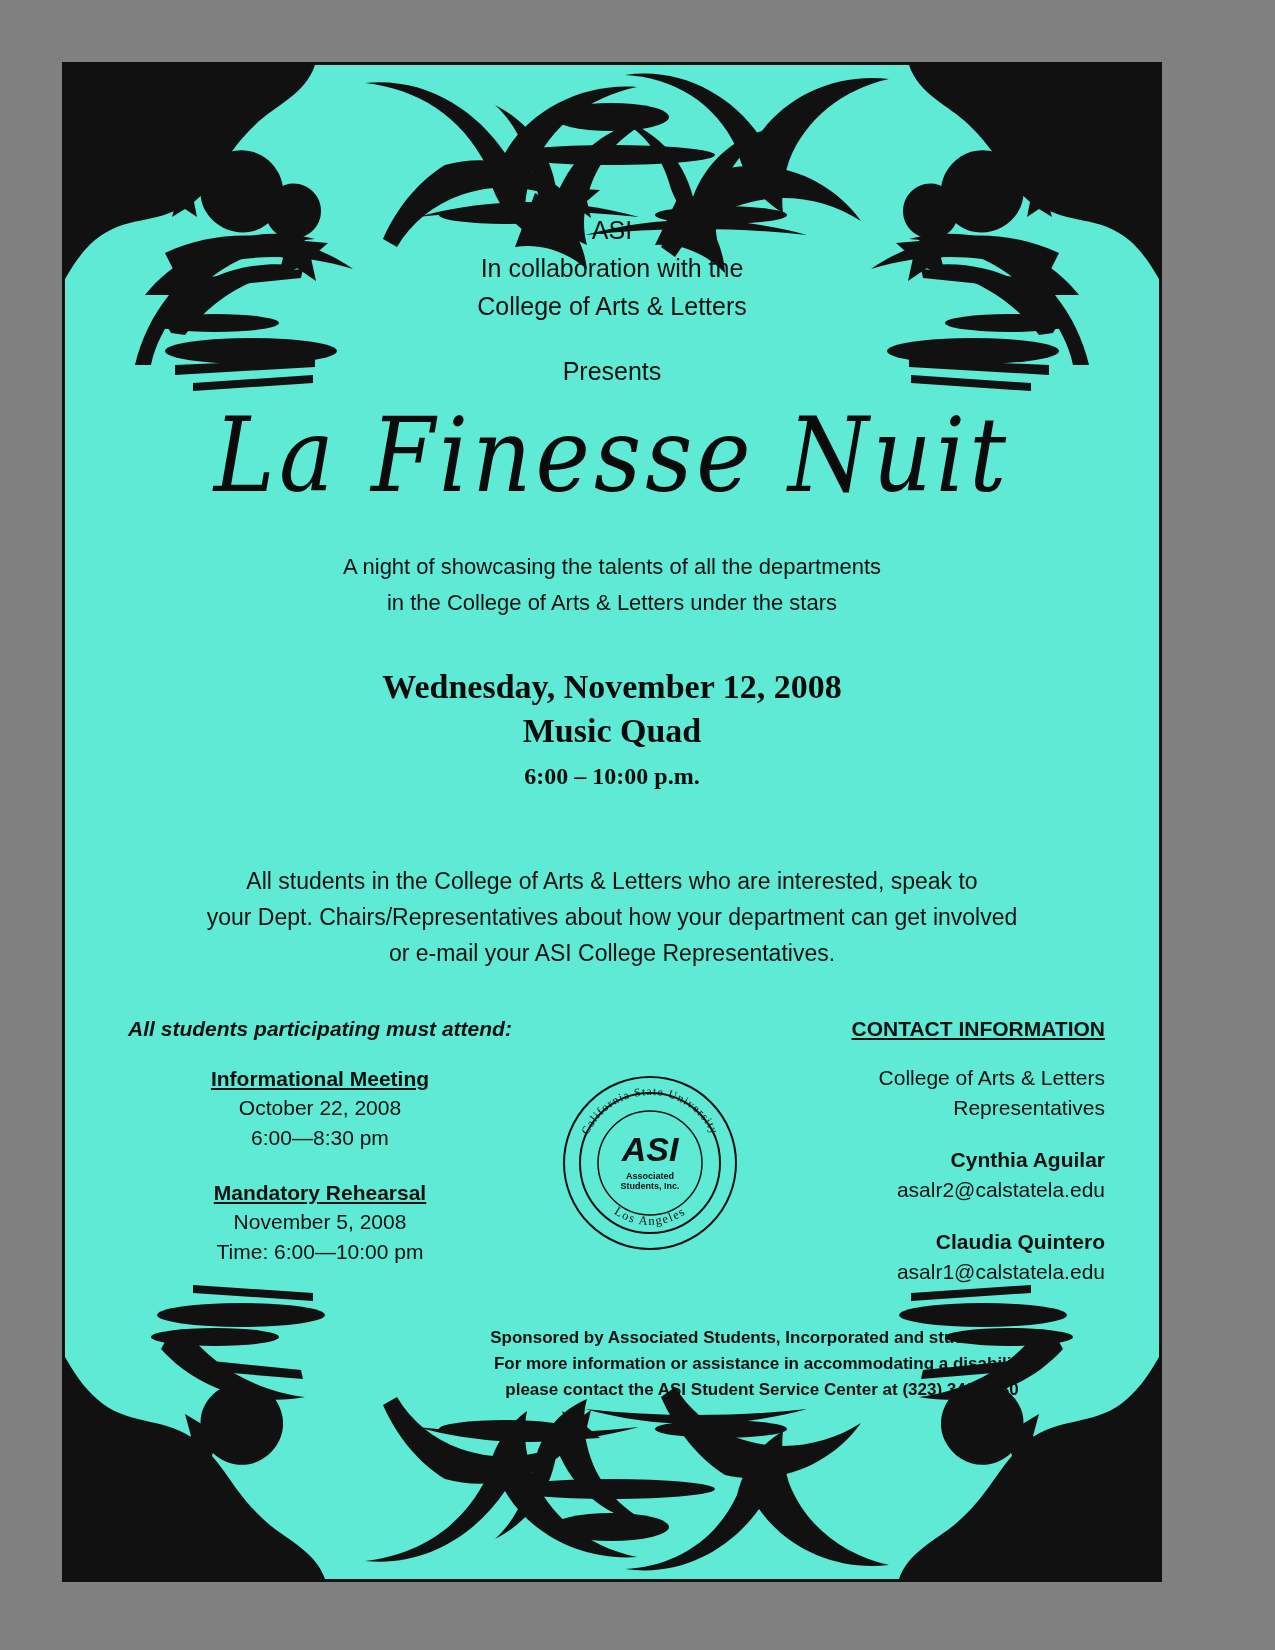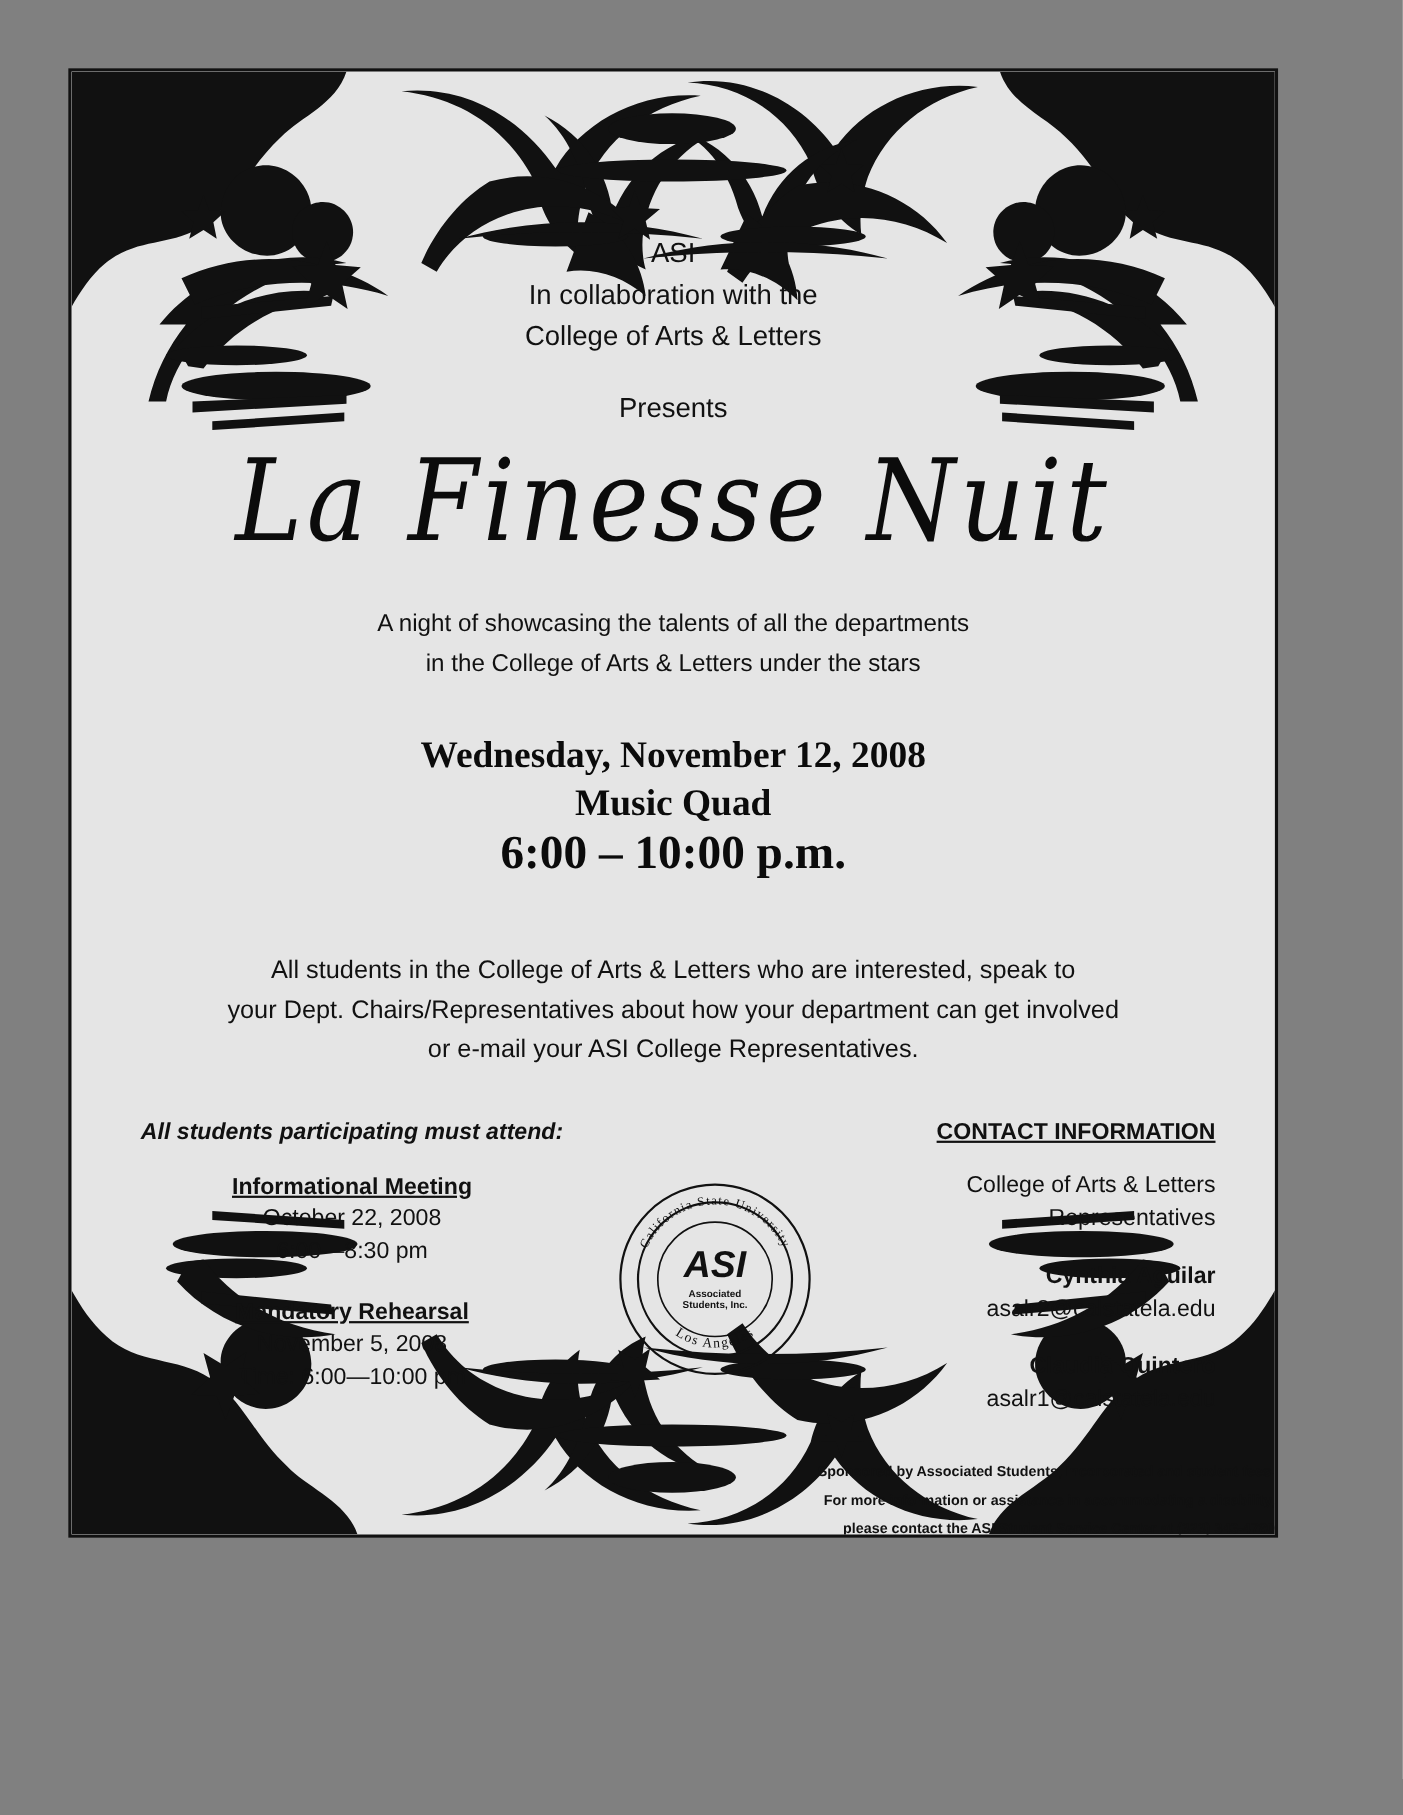--- a/index.html
+++ b/index.html
@@ -12,22 +12,22 @@
     height: 1650px;
     font-family: "Liberation Sans", sans-serif;
     overflow: hidden;
   }
 
   .page {
     position: absolute;
     left: 62px;
     top: 62px;
     width: 1100px;
-    height: 1336px;
-    background: #e5e5e5;
+    height: 1520px;
+    background: #5eead4;
     border: 3px solid #111111;
     box-sizing: border-box;
     overflow: hidden;
   }
 
   
   .orn {
     position: absolute;
     pointer-events: none;
   }
@@ -81,21 +81,21 @@
   }
 
   .when {
     margin-top: 44px;
     font-family: "Liberation Serif", serif;
     font-weight: bold;
     color: #0b0b0b;
   }
   .when .line1 { font-size: 34px; line-height: 44px; }
   .when .line2 { font-size: 34px; line-height: 44px; }
-  .when .line3 { font-size: 43px; line-height: 46px; text-align: center; }
+  .when .line3 { font-size: 24px; line-height: 46px; text-align: center; }
 
   .callout {
     margin-top: 64px;
     font-size: 23px;
     line-height: 36px;
     color: #111;
   }
 
   
   .lower {
@@ -155,22 +155,22 @@
     height: 176px;
   }
   .seal svg { display: block; }
 
   
   .sponsor {
     position: relative;
     z-index: 5;
     margin-top: 38px;
     padding-left: 300px;
-    text-align: right;
-    font-size: 13px;
+    text-align: center;
+    font-size: 17px;
     font-weight: bold;
     line-height: 26px;
     color: #111;
   }
 </style>
 </head>
 <body>
 
 <div class="page">
 

